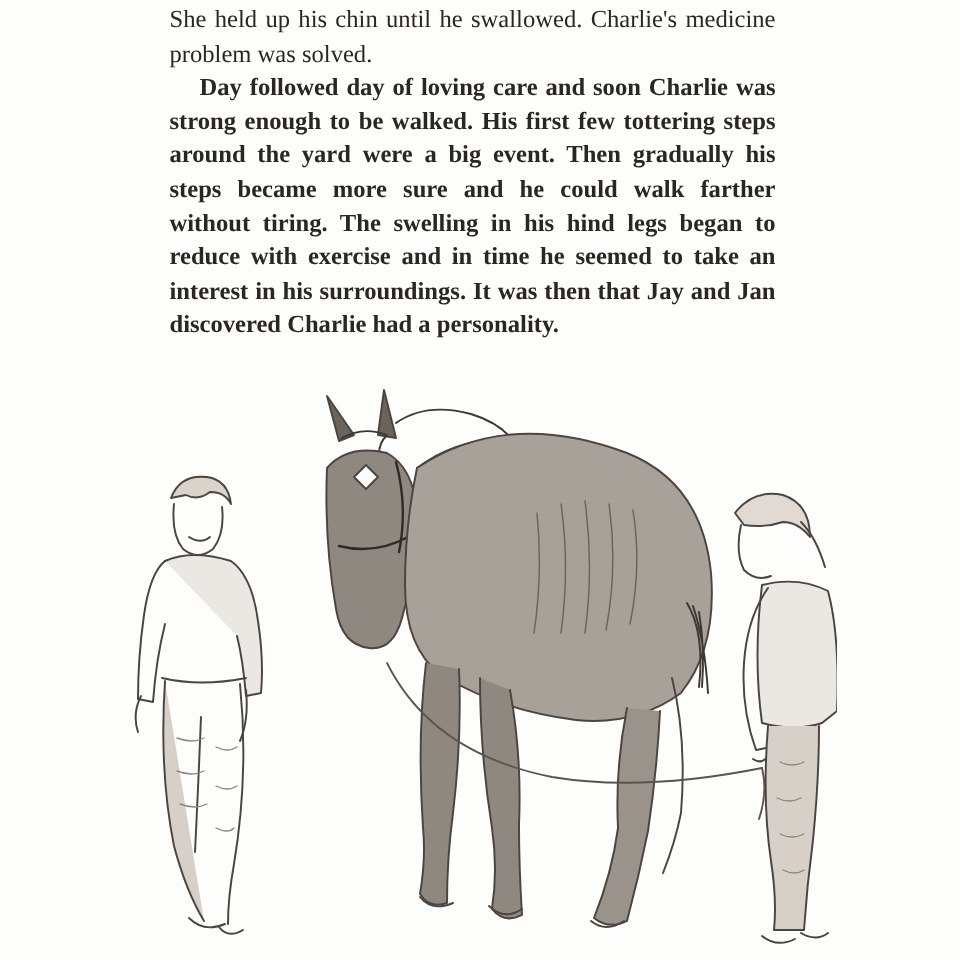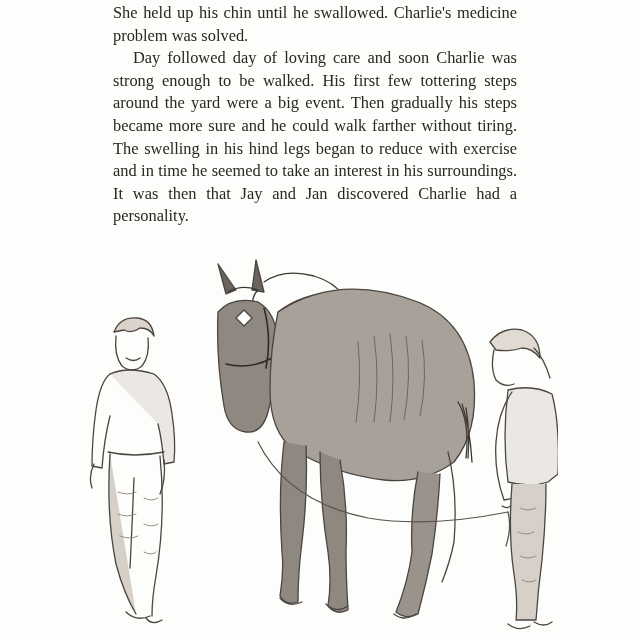--- a/index.html
+++ b/index.html
@@ -25,20 +25,21 @@
       font-size: 16.4px;
       line-height: 22.6px;
       color: #2a2622;
       text-align: justify;
     }
     .text-block p {
       margin: 0;
     }
     .text-block p.indent {
       text-indent: 20px;
+      font-weight: bold;
     }
     .illustration {
       position: absolute;
       left: 88px;
       top: 252px;
       width: 470px;
       height: 385px;
     }
     .illustration svg {
       width: 100%;

